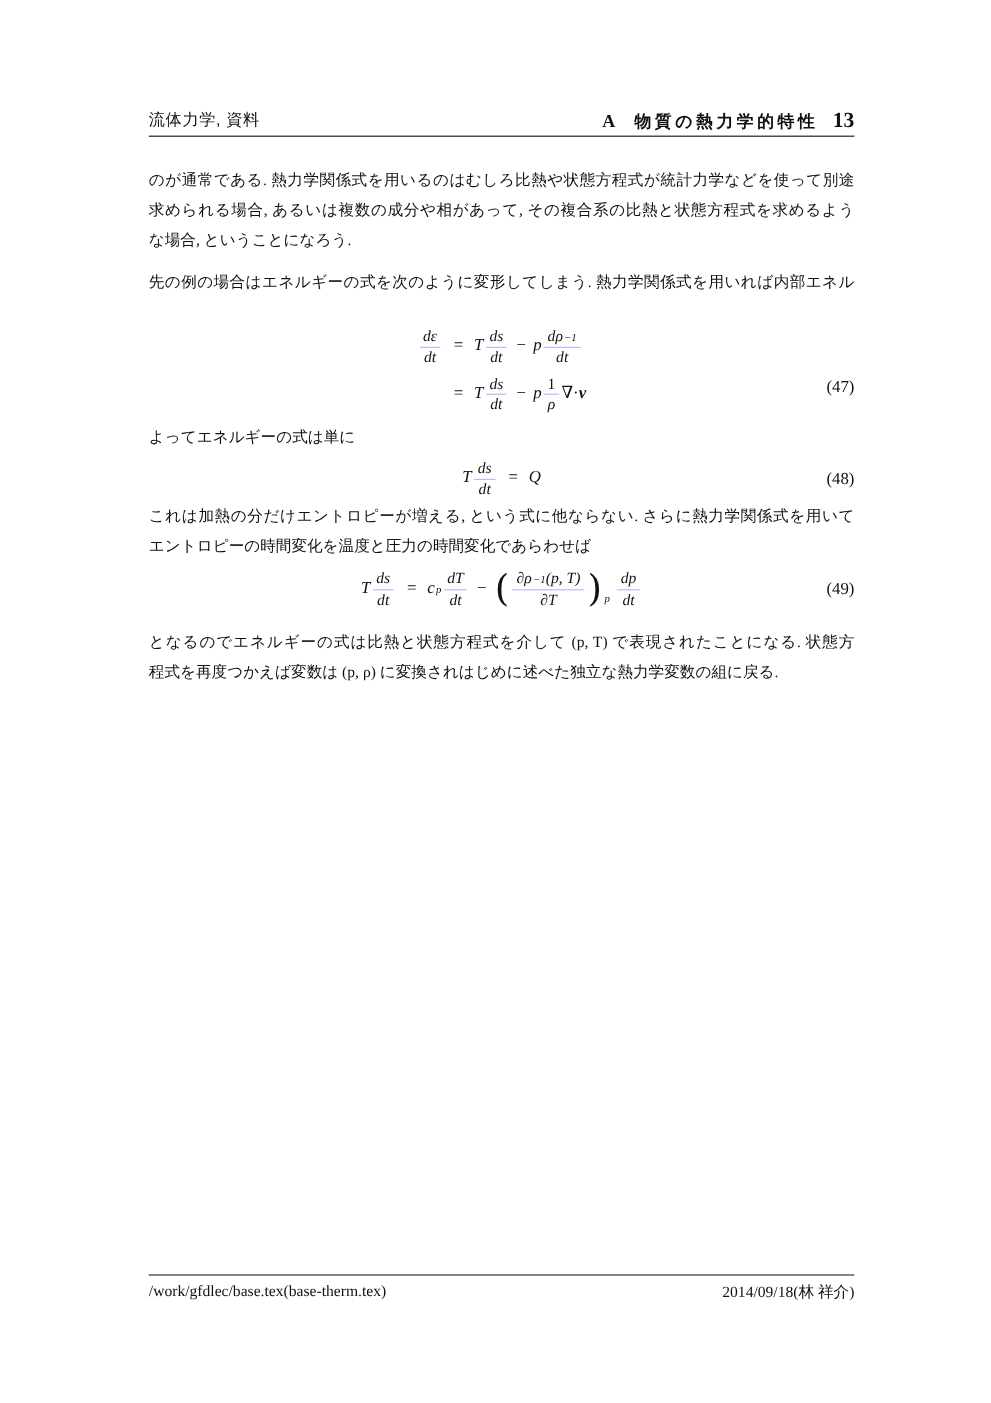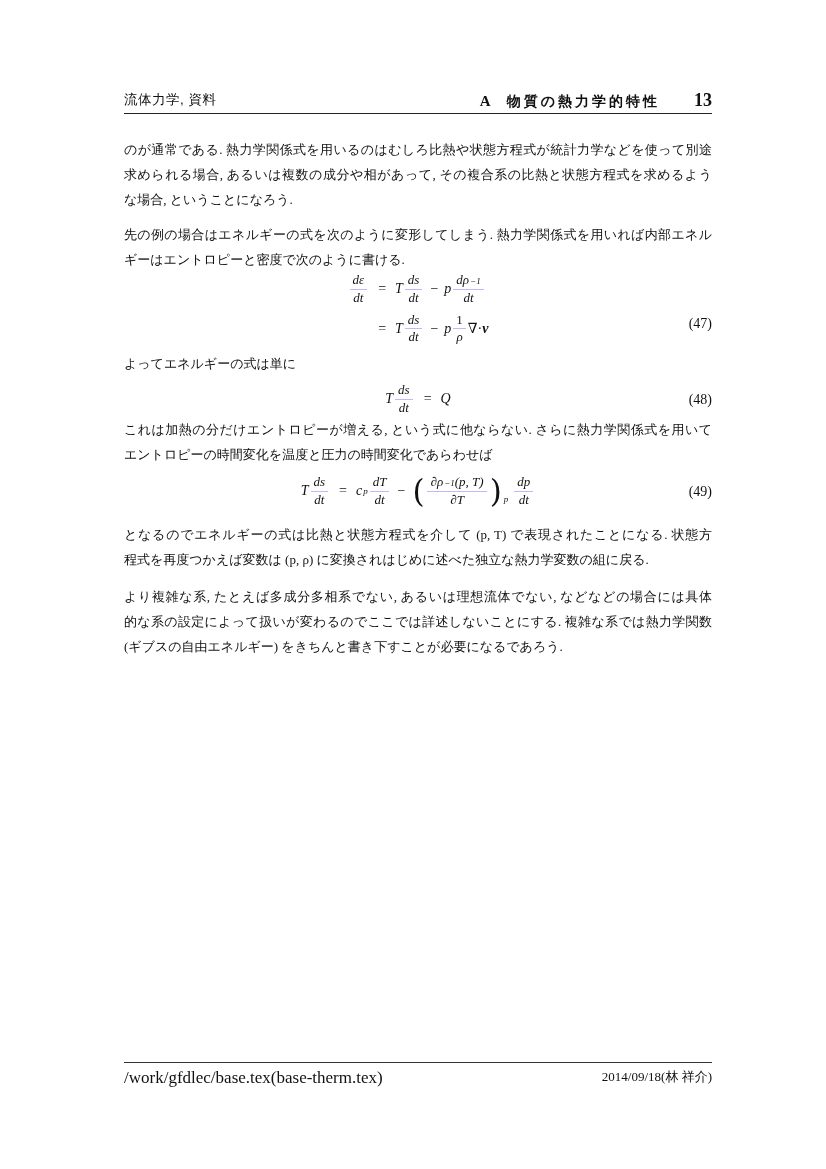--- a/index.html
+++ b/index.html
@@ -16,21 +16,21 @@
     position:absolute;left:124px;top:91px;
     font-family:"Liberation Sans","DejaVu Sans",sans-serif;
     font-size:13.5px;letter-spacing:.5px;text-align:right;
   }
   .hdr-right{
     position:absolute;right:114px;top:90px;
     display:flex;align-items:baseline;
   }
   .hdr-letter{font-weight:bold;font-size:15px;font-family:"Liberation Serif",serif;margin-right:16px;}
   .hdr-title{font-weight:bold;font-size:14px;letter-spacing:3px;
-    font-family:"Liberation Sans","DejaVu Sans",sans-serif;margin-right:34px;}
+    font-family:"Liberation Sans","DejaVu Sans",sans-serif;margin-right:12px;}
   .hdr-page{font-weight:bold;font-size:18px;font-family:"Liberation Serif",serif;}
   .hdr-rule{position:absolute;left:124px;top:113px;width:588px;height:1.4px;background:#222;}
   
   .para{position:absolute;left:124px;width:588px;}
   .line{
     font-size:13px;line-height:25px;height:25px;
     font-family:"Liberation Serif","DejaVu Serif",serif;
     white-space:nowrap;
   }
   .line.full{white-space:normal;text-align:justify;text-align-last:justify;}
@@ -62,21 +62,21 @@
   sub{font-size:9px;line-height:0;margin-left:1px;font-style:italic;}
   .align2{display:grid;grid-template-columns:auto auto auto;row-gap:7px;align-items:center;}
   .align2 .lhs{justify-self:end;}
   .align2 .rhs{justify-self:start;display:flex;align-items:center;}
   .bigp{font-size:31px;font-style:normal;font-weight:400;line-height:0;padding:0 1px;
     font-family:"DejaVu Serif",serif;}
   .parensub{display:inline-flex;align-items:flex-end;}
   .parensub sub{margin-bottom:-8px;}
   
   .ftr-rule{position:absolute;left:124px;top:1062px;width:588px;height:1px;background:#333;}
-  .ftr-left{position:absolute;left:124px;top:1068px;font-size:17px;
+  .ftr-left{position:absolute;left:124px;top:1068px;font-size:13px;
     font-family:"Liberation Serif",serif;}
   .ftr-right{position:absolute;right:114px;top:1068px;font-size:13px;
     font-family:"Liberation Serif",serif;}
 </style>
 </head>
 <body>
 
 <div class="page">
 
   <div class="hdr-left">流体力学, 資料</div>
@@ -88,21 +88,20 @@
   <div class="hdr-rule"></div>
 
   <div class="para" style="top:137px">
     <div class="line full">のが通常である. 熱力学関係式を用いるのはむしろ比熱や状態方程式が統計力学などを使って別途</div>
     <div class="line full">求められる場合, あるいは複数の成分や相があって, その複合系の比熱と状態方程式を求めるよう</div>
     <div class="line">な場合, ということになろう.</div>
   </div>
 
   <div class="para" style="top:222px">
     <div class="line full">先の例の場合はエネルギーの式を次のように変形してしまう. 熱力学関係式を用いれば内部エネル</div>
-    <div class="line">ギーはエントロピーと密度で次のように書ける.</div>
   </div>
 
   <div class="display-eq" style="top:270px;height:78px">
     <div class="math align2">
 
       <span class="lhs">
         <span class="frac">
           <span class="num">
               <span class="mi">dε</span>
             </span>
@@ -238,23 +237,18 @@
       </span>
     </div>
     <span class="eqnum" style="top:16px">(49)</span>
   </div>
 
   <div class="para" style="top:522px">
     <div class="line full">となるのでエネルギーの式は比熱と状態方程式を介して (p, T) で表現されたことになる. 状態方</div>
     <div class="line">程式を再度つかえば変数は (p, ρ) に変換されはじめに述べた独立な熱力学変数の組に戻る.</div>
   </div>
 
-  <div class="para" style="top:584px">
-    <div class="line full">より複雑な系, たとえば多成分多相系でない, あるいは理想流体でない, などなどの場合には具体</div>
-    <div class="line full">的な系の設定によって扱いが変わるのでここでは詳述しないことにする. 複雑な系では熱力学関数</div>
-    <div class="line">(ギブスの自由エネルギー) をきちんと書き下すことが必要になるであろう.</div>
-  </div>
 
   <div class="ftr-rule"></div>
   <div class="ftr-left">/work/gfdlec/base.tex(base-therm.tex)</div>
   <div class="ftr-right">2014/09/18(林 祥介)</div>
 
 </div>
 
 </body></html>

